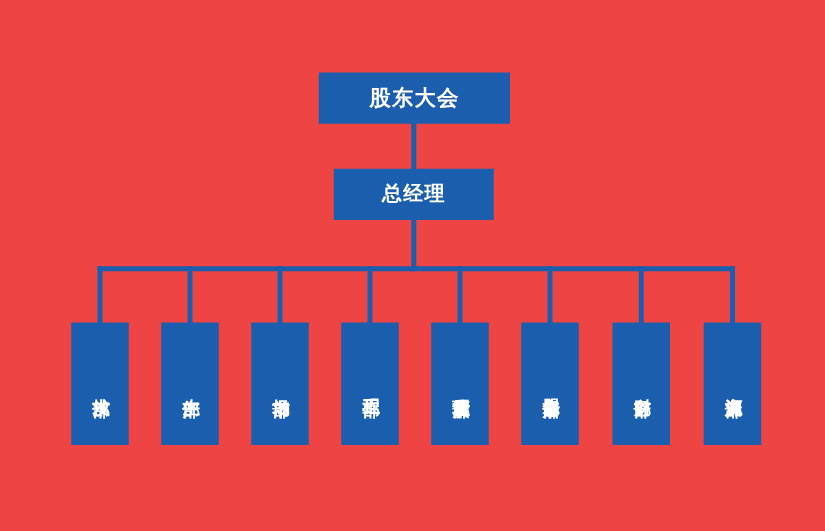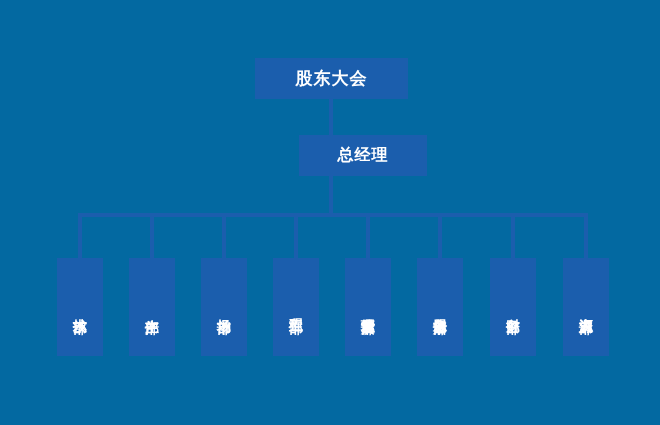--- a/index.html
+++ b/index.html
@@ -7,21 +7,21 @@
     padding: 0;
     background: #ffffff;
   }
   body {
     font-family: "DejaVu Sans", "Liberation Sans", sans-serif;
   }
   #chart-canvas {
     position: relative;
     width: 660px;
     height: 425px;
-    background: #0369a1;
+    background: #ef4444;
     overflow: hidden;
   }
   
   .node {
     position: absolute;
     background: #1b5ead;
     color: #ffffff;
     display: flex;
     align-items: center;
     justify-content: center;
@@ -38,21 +38,20 @@
     font-size: 17px;
     letter-spacing: 1px;
   }
   .node-mid {
     left: 267px;
     top: 135px;
     width: 128px;
     height: 41px;
     font-size: 16px;
     letter-spacing: 1px;
-    margin-left: 32px;
   }
   .node-dept {
     top: 258px;
     width: 46px;
     height: 98px;
     font-size: 14px;
     line-height: 17px;
     letter-spacing: 0px;
     writing-mode: vertical-rl;
     text-orientation: upright;

